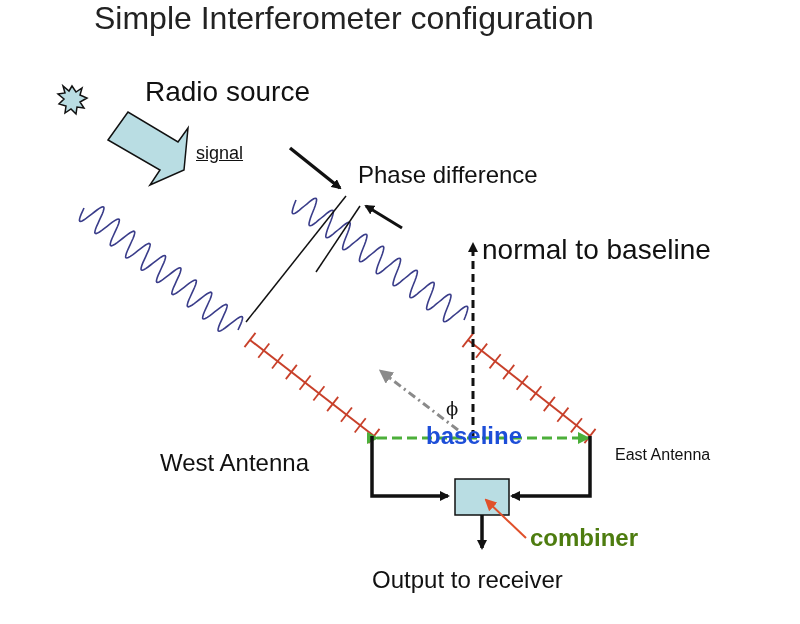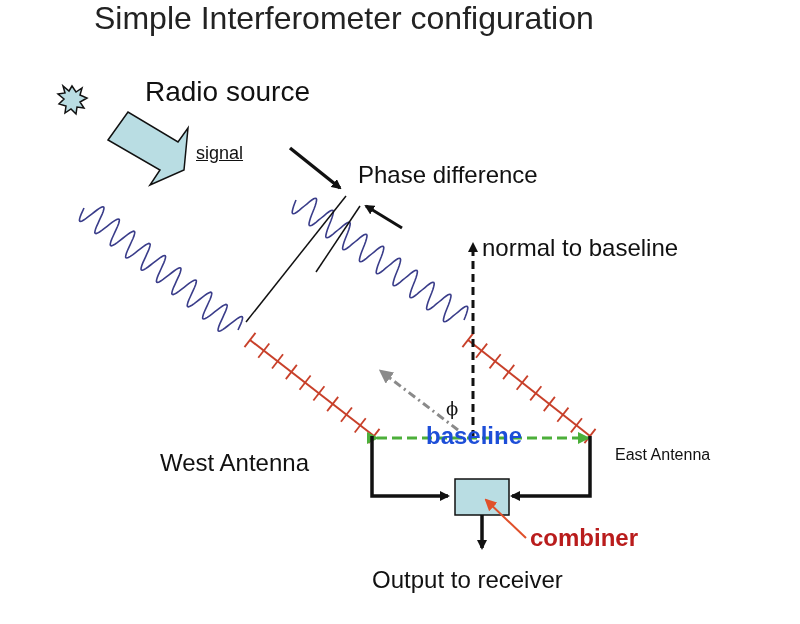--- a/index.html
+++ b/index.html
@@ -3,25 +3,25 @@
 <meta charset="utf-8">
 <style>
   html, body { margin: 0; padding: 0; background: #ffffff; }
   body { width: 800px; height: 624px; overflow: hidden; position: relative; font-family: "Liberation Sans", sans-serif; }
   svg { position: absolute; left: 0; top: 0; }
   .lbl { position: absolute; white-space: nowrap; color: #111; font-family: "Liberation Sans", sans-serif; }
   .title { left: 94px; top: 0; font-size: 32px; color: #222; }
   .radio { left: 108px; top: 76px; font-size: 28px; margin-left: 37px; }
   .signal { left: 196px; top: 143px; font-size: 18px; text-decoration: underline; }
   .phase { left: 358px; top: 161px; font-size: 24px; }
-  .normal { left: 482px; top: 234px; font-size: 24px; }
+  .normal { left: 482px; top: 234px; font-size: 28px; }
   .west { left: 160px; top: 449px; font-size: 24px; }
   .east { left: 615px; top: 446px; font-size: 16px; }
   .baseline { left: 426px; top: 422px; font-size: 24px; font-weight: bold; color: #1d4ed8; }
-  .combiner { left: 530px; top: 524px; font-size: 24px; font-weight: bold; color: #b91c1c; }
+  .combiner { left: 530px; top: 524px; font-size: 24px; font-weight: bold; color: #4d7c0f; }
   .output { left: 372px; top: 566px; font-size: 24px; text-align: right; }
   .phi { left: 446px; top: 398px; font-size: 18px; color: #111; font-family: "DejaVu Serif", serif; }
 </style>
 </head>
 <body>
 
 <svg width="800" height="624" viewBox="0 0 800 624">
   <defs>
     <marker id="ah-black" markerWidth="10" markerHeight="10" refX="8" refY="5" orient="auto" markerUnits="userSpaceOnUse">
       <path d="M0,0 L10,5 L0,10 z" fill="#111"></path>

